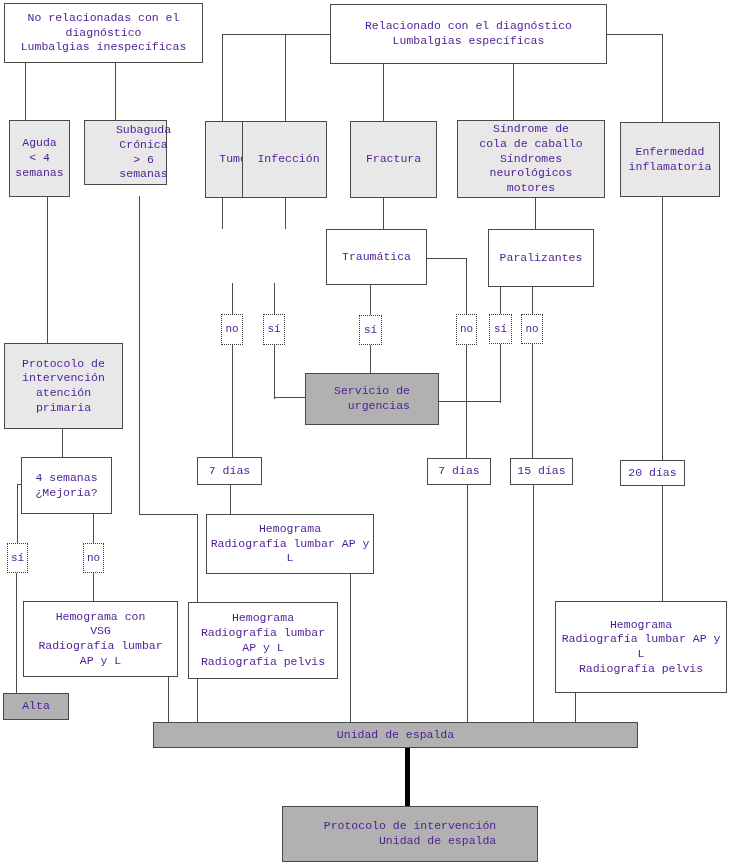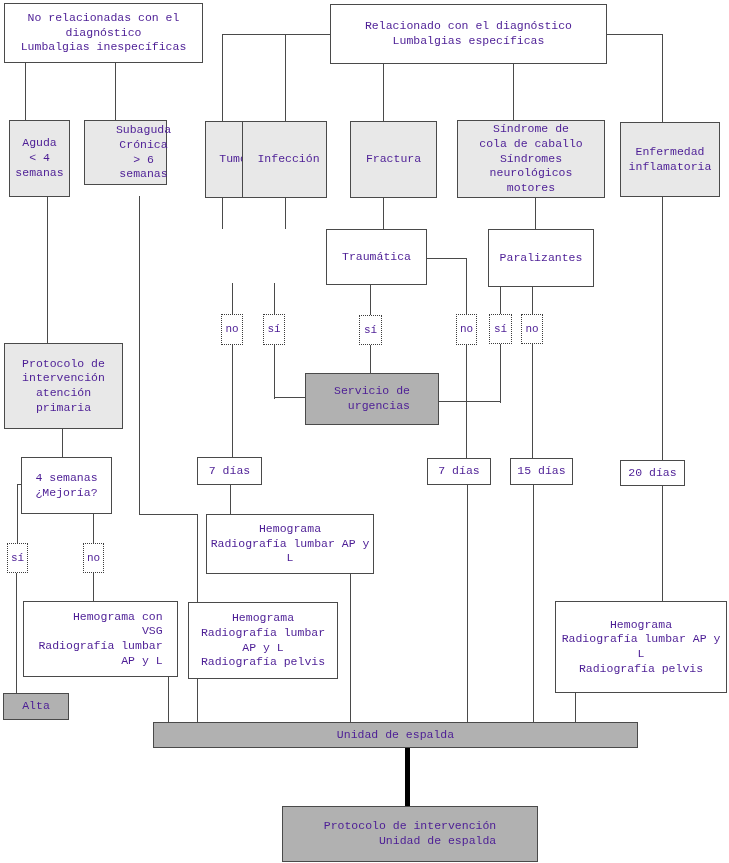--- a/index.html
+++ b/index.html
@@ -134,21 +134,21 @@
   <div class="bx" style="left:427px;top:458px;width:64px;height:27px;">7 días</div>
   <div class="bx" style="left:510px;top:458px;width:63px;height:27px;">15 días</div>
   <div class="bx" style="left:620px;top:460px;width:65px;height:26px;">20 días</div>
 
   <div class="bx" style="left:206px;top:514px;width:168px;height:60px;">Hemograma
 Radiografía lumbar AP y L</div>
 
   <div class="bx dash" style="left:7px;top:543px;width:21px;height:30px;">sí</div>
   <div class="bx dash" style="left:83px;top:543px;width:21px;height:30px;">no</div>
 
-  <div class="bx" style="left:23px;top:601px;width:155px;height:76px;text-align:right;">Hemograma con
+  <div class="bx" style="left:23px;top:601px;width:155px;height:76px;">Hemograma con
 VSG
 Radiografía lumbar
 AP y L</div>
   <div class="bx" style="left:188px;top:602px;width:150px;height:77px;">Hemograma
 Radiografía lumbar
 AP y L
 Radiografía pelvis</div>
   <div class="bx" style="left:555px;top:601px;width:172px;height:92px;">Hemograma
 Radiografía lumbar AP y L
 Radiografía pelvis</div>

